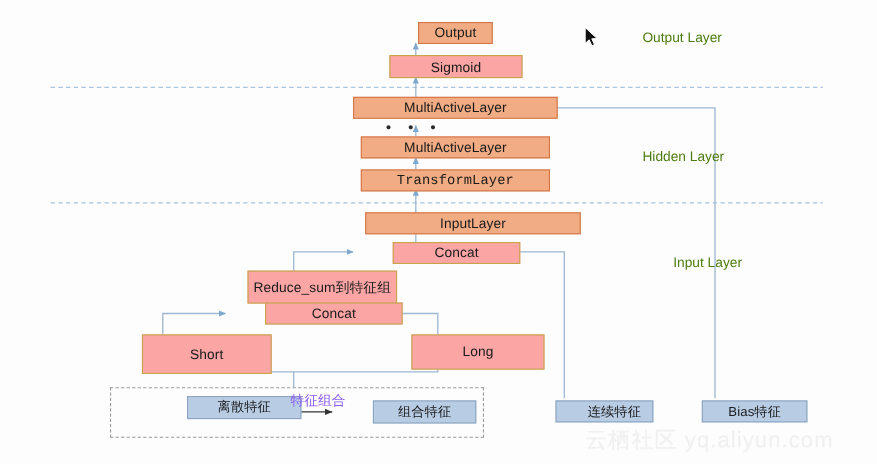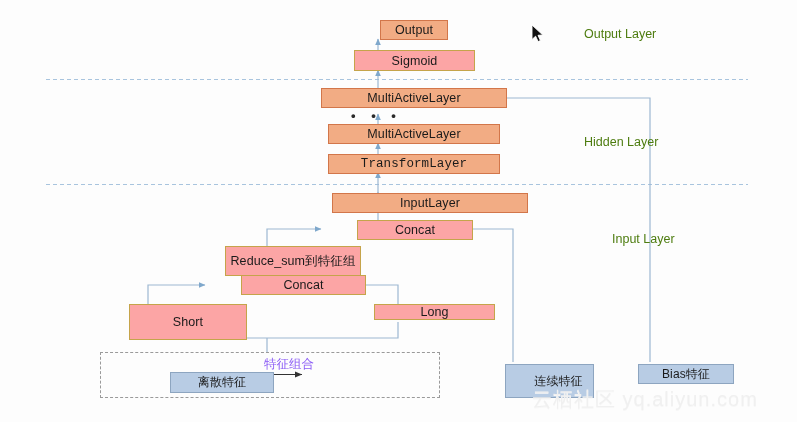--- a/index.html
+++ b/index.html
@@ -113,30 +113,31 @@
   <div class="node orange" style="left:296px;top:193px;width:196px;height:20px;">InputLayer</div>
 
   <div class="node yellow" style="left:321px;top:220px;width:116px;height:20px;">Concat</div>
 
   <div class="node yellow" style="left:189px;top:246px;width:136px;height:30px;">Reduce_sum到特征组</div>
 
   <div class="node yellow" style="left:205px;top:275px;width:125px;height:20px;">Concat</div>
 
   <div class="node yellow" style="left:93px;top:304px;width:118px;height:36px;">Short</div>
 
-  <div class="node yellow" style="left:338px;top:304px;width:121px;height:16px;">Long</div>
+  <div class="node yellow" style="left:338px;top:304px;width:121px;height:32px;">Long</div>
 
   <div class="dashbox" style="left:100px;top:352px;width:340px;height:46px;"></div>
 
-  <div class="node blue" style="left:134px;top:372px;width:104px;height:21px;">离散特征</div>
+  <div class="node blue" style="left:134px;top:360px;width:104px;height:21px;">离散特征</div>
 
   <div class="edgelabel" style="left:242px;top:356px;">特征组合</div>
 
+  <div class="node blue" style="left:303px;top:364px;width:94px;height:21px;">组合特征</div>
 
-  <div class="node blue" style="left:469px;top:364px;width:89px;height:34px;padding-left:18px;">连续特征</div>
+  <div class="node blue" style="left:469px;top:364px;width:89px;height:20px;padding-left:18px;">连续特征</div>
 
   <div class="node blue" style="left:602px;top:364px;width:96px;height:20px;">Bias特征</div>
 
   <div class="layerlabel" style="left:584px;top:27px;">Output Layer</div>
 
   <div class="layerlabel" style="left:584px;top:135px;">Hidden Layer</div>
 
   <div class="layerlabel" style="left:584px;top:232px;margin-left:28px;">Input Layer</div>
 
   <div class="watermark" style="left:532px;top:386px;">云栖社区 yq.aliyun.com</div>

